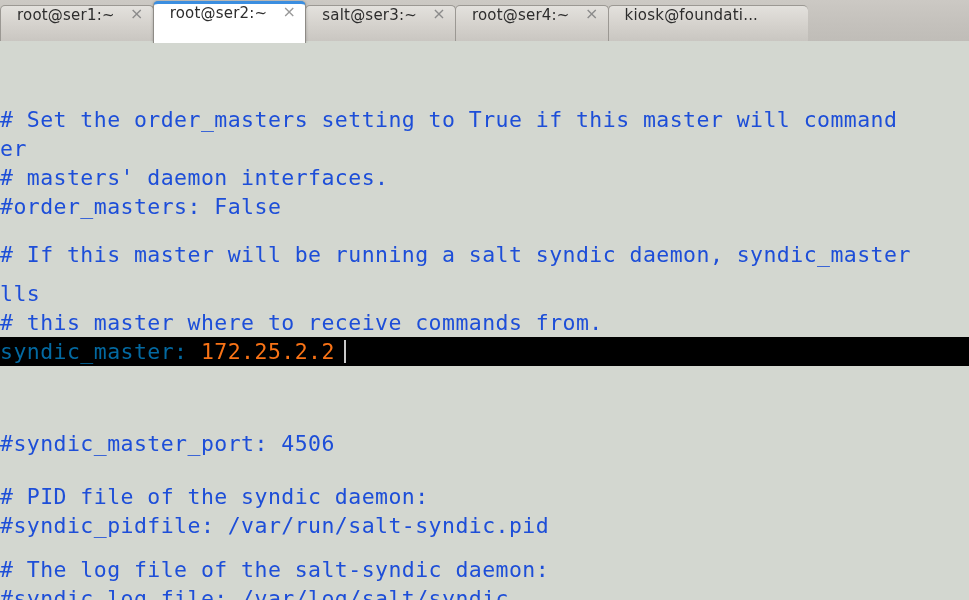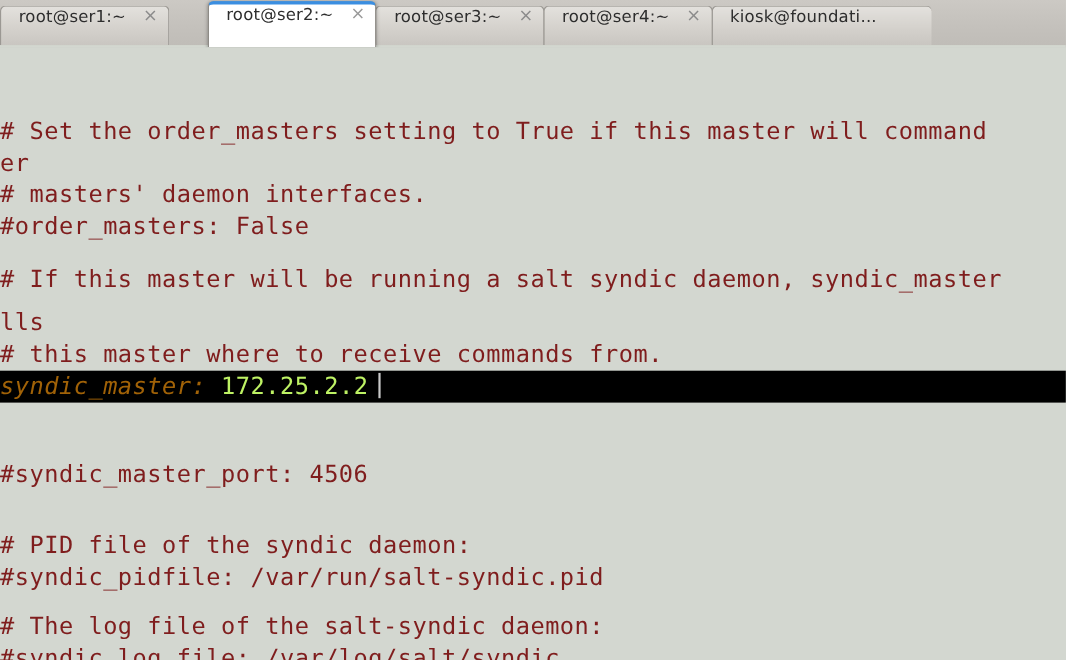--- a/index.html
+++ b/index.html
@@ -54,21 +54,20 @@
   }
   .tab.active {
     height: 42px;
     margin-bottom: 0;
     background: #ffffff;
     border: 1px solid #8e8b86;
     border-bottom: none;
     border-top: 3px solid #3b8ee0;
     z-index: 5;
     box-shadow: 0 0 3px rgba(0,0,0,0.25);
-    margin-left: 36px;
   }
   .tab-label {
     letter-spacing: 0.2px;
     padding-right: 14px;
   }
   .tab-close {
     color: #8b8b8b;
     font-size: 16px;
     line-height: 1;
     width: 16px;
@@ -88,30 +87,30 @@
   }
   .tline {
     position: absolute;
     left: 0;
     width: 969px;
     height: 29px;
     line-height: 29px;
     font-family: "DejaVu Sans Mono", monospace;
     font-size: 21.5px;
     letter-spacing: 0.45px;
-    color: #7f1d1d;
+    color: #1d4ed8;
     white-space: pre;
     box-sizing: border-box;
   }
   .tline.hl {
     background: #000000;
     color: #ffffff;
   }
-  .hl .key { color: #a16207; font-style: italic; }
-  .hl .val { color: #bef264; }
+  .hl .key { color: #0369a1; }
+  .hl .val { color: #f97316; }
   .cursor {
     display: inline-block;
     width: 2px;
     height: 23px;
     background: #c9c9c9;
     vertical-align: -4px;
     margin-left: 9px;
   }
 
   
@@ -138,21 +137,21 @@
     <span class="tab-label">root@ser1:~</span>
     <span class="tab-close">×</span>
   </div>
 
   <div class="tab active">
     <span class="tab-label">root@ser2:~</span>
     <span class="tab-close">×</span>
   </div>
 
   <div class="tab">
-    <span class="tab-label">root@ser3:~</span>
+    <span class="tab-label">salt@ser3:~</span>
     <span class="tab-close">×</span>
   </div>
 
   <div class="tab">
     <span class="tab-label">root@ser4:~</span>
     <span class="tab-close">×</span>
   </div>
 
   <div class="tab last">
     <span class="tab-label">kiosk@foundati...</span>
@@ -168,21 +167,21 @@
   <div class="tline" style="top:120px"># masters' daemon interfaces.</div>
   <div class="tline" style="top:149px">#order_masters: False</div>
   <div class="tline" style="top:178px"></div>
   <div class="tline" style="top:197px"># If this master will be running a salt syndic daemon, syndic_master</div>
   <div class="tline" style="top:236px">lls</div>
   <div class="tline" style="top:265px"># this master where to receive commands from.</div>
 
   <div class="tline hl" style="top:294px"><span class="key">syndic_master:</span><span class="val"> </span><span class="val">172.25.2.2</span><span class="cursor"></span></div>
 
   <div class="tline" style="top:323px"></div>
-  <div class="tline" style="top:374px">#syndic_master_port: 4506</div>
+  <div class="tline" style="top:386px">#syndic_master_port: 4506</div>
   <div class="tline" style="top:410px"></div>
   <div class="tline" style="top:439px"># PID file of the syndic daemon:</div>
   <div class="tline" style="top:468px">#syndic_pidfile: /var/run/salt-syndic.pid</div>
   <div class="tline" style="top:497px"></div>
   <div class="tline" style="top:512px"># The log file of the salt-syndic daemon:</div>
   <div class="tline" style="top:541px">#syndic_log_file: /var/log/salt/syndic</div>
 
   <div id="statusline">
     
     

